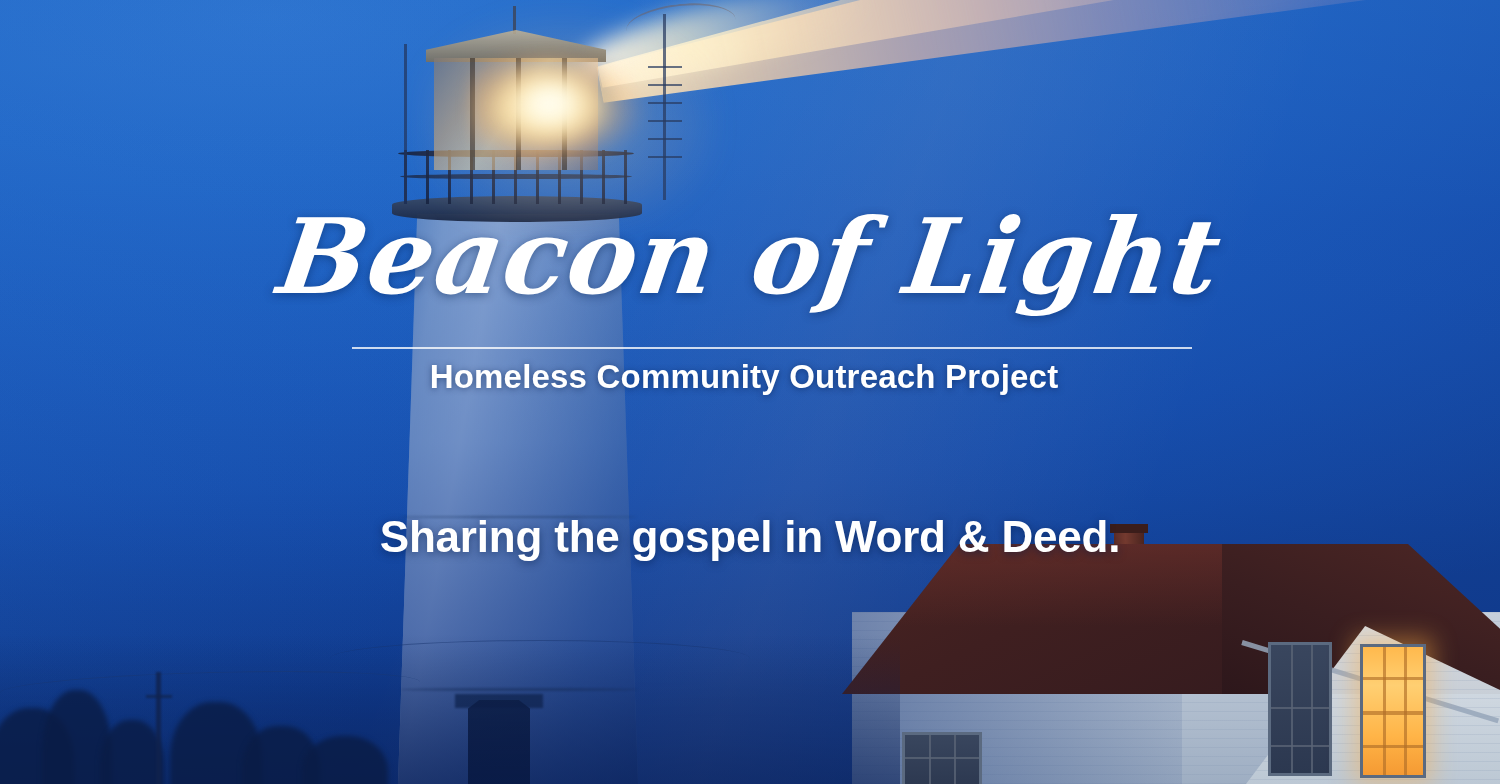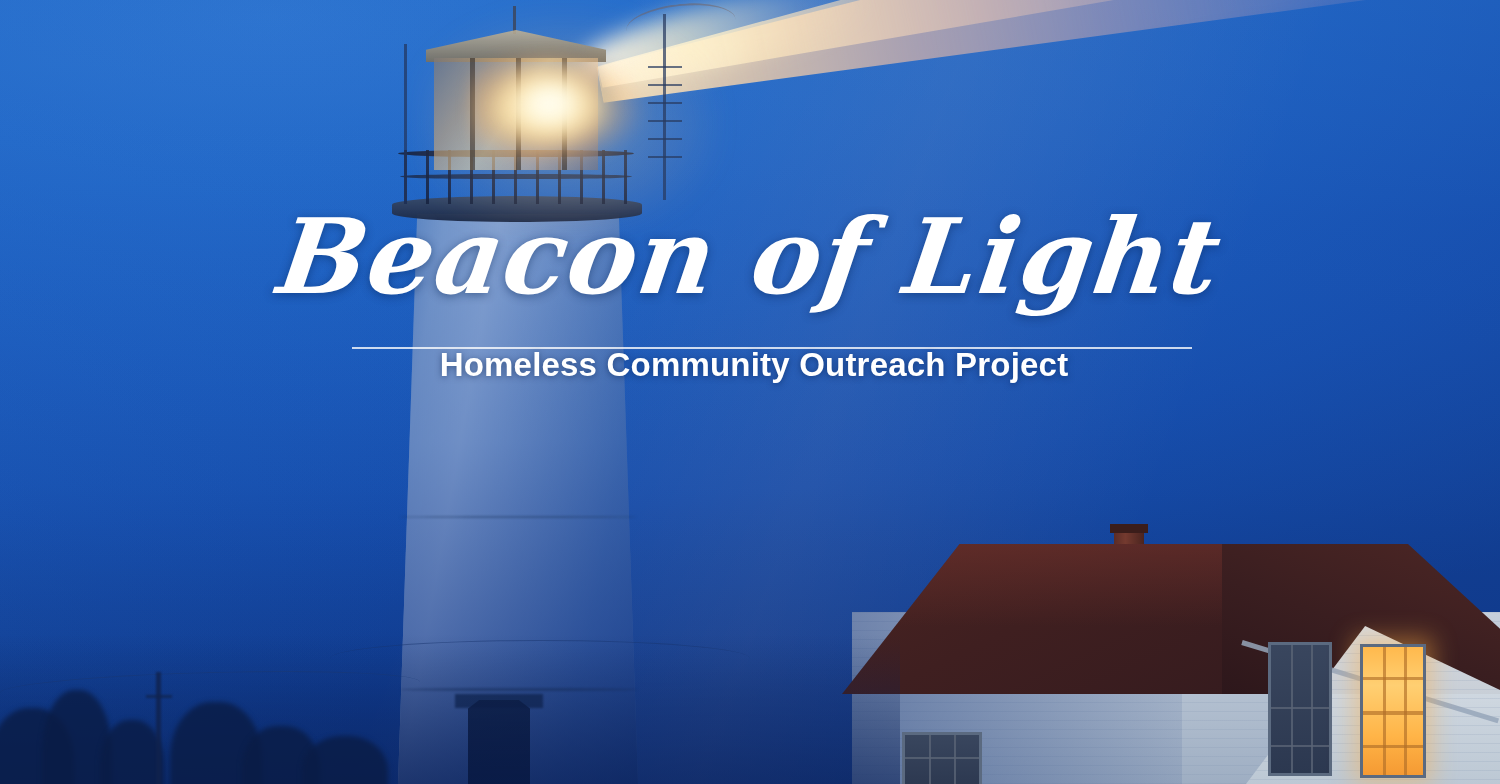--- a/index.html
+++ b/index.html
@@ -556,31 +556,30 @@
     position: absolute;
     left: 352px;
     top: 347px;
     width: 840px;
     height: 2px;
     background: rgba(255,255,255,0.78);
   }
   .subtitle {
     position: absolute;
     left: 0;
-    top: 346px;
+    top: 358px;
     width: 1488px;
     text-align: center;
     color: #ffffff;
     font-family: "Liberation Sans", sans-serif;
     font-weight: 700;
     font-size: 33px;
     letter-spacing: 0.2px;
     text-shadow: 0 1px 6px rgba(0,25,70,0.5);
     white-space: nowrap;
-    padding-left: 10px;
   }
   .tagline {
     position: absolute;
     left: 0;
     top: 512px;
     width: 1500px;
     text-align: center;
     color: #ffffff;
     font-family: "Liberation Sans", sans-serif;
     font-weight: 700;
@@ -725,15 +724,16 @@
       <div class="tree" style="left:322px; width:86px;  height:58px;"></div>
       <div class="tree-pole"></div>
       <div class="tree-pole-arm"></div>
     </div>
   </div>
 
   <div class="overlay">
     <div class="title">Beacon of Light</div>
     <div class="divider"></div>
     <div class="subtitle">Homeless Community Outreach Project</div>
+    <div class="tagline">Sharing the gospel in Word &amp; Deed.</div>
   </div>
 
 </div>
 
 </body></html>

